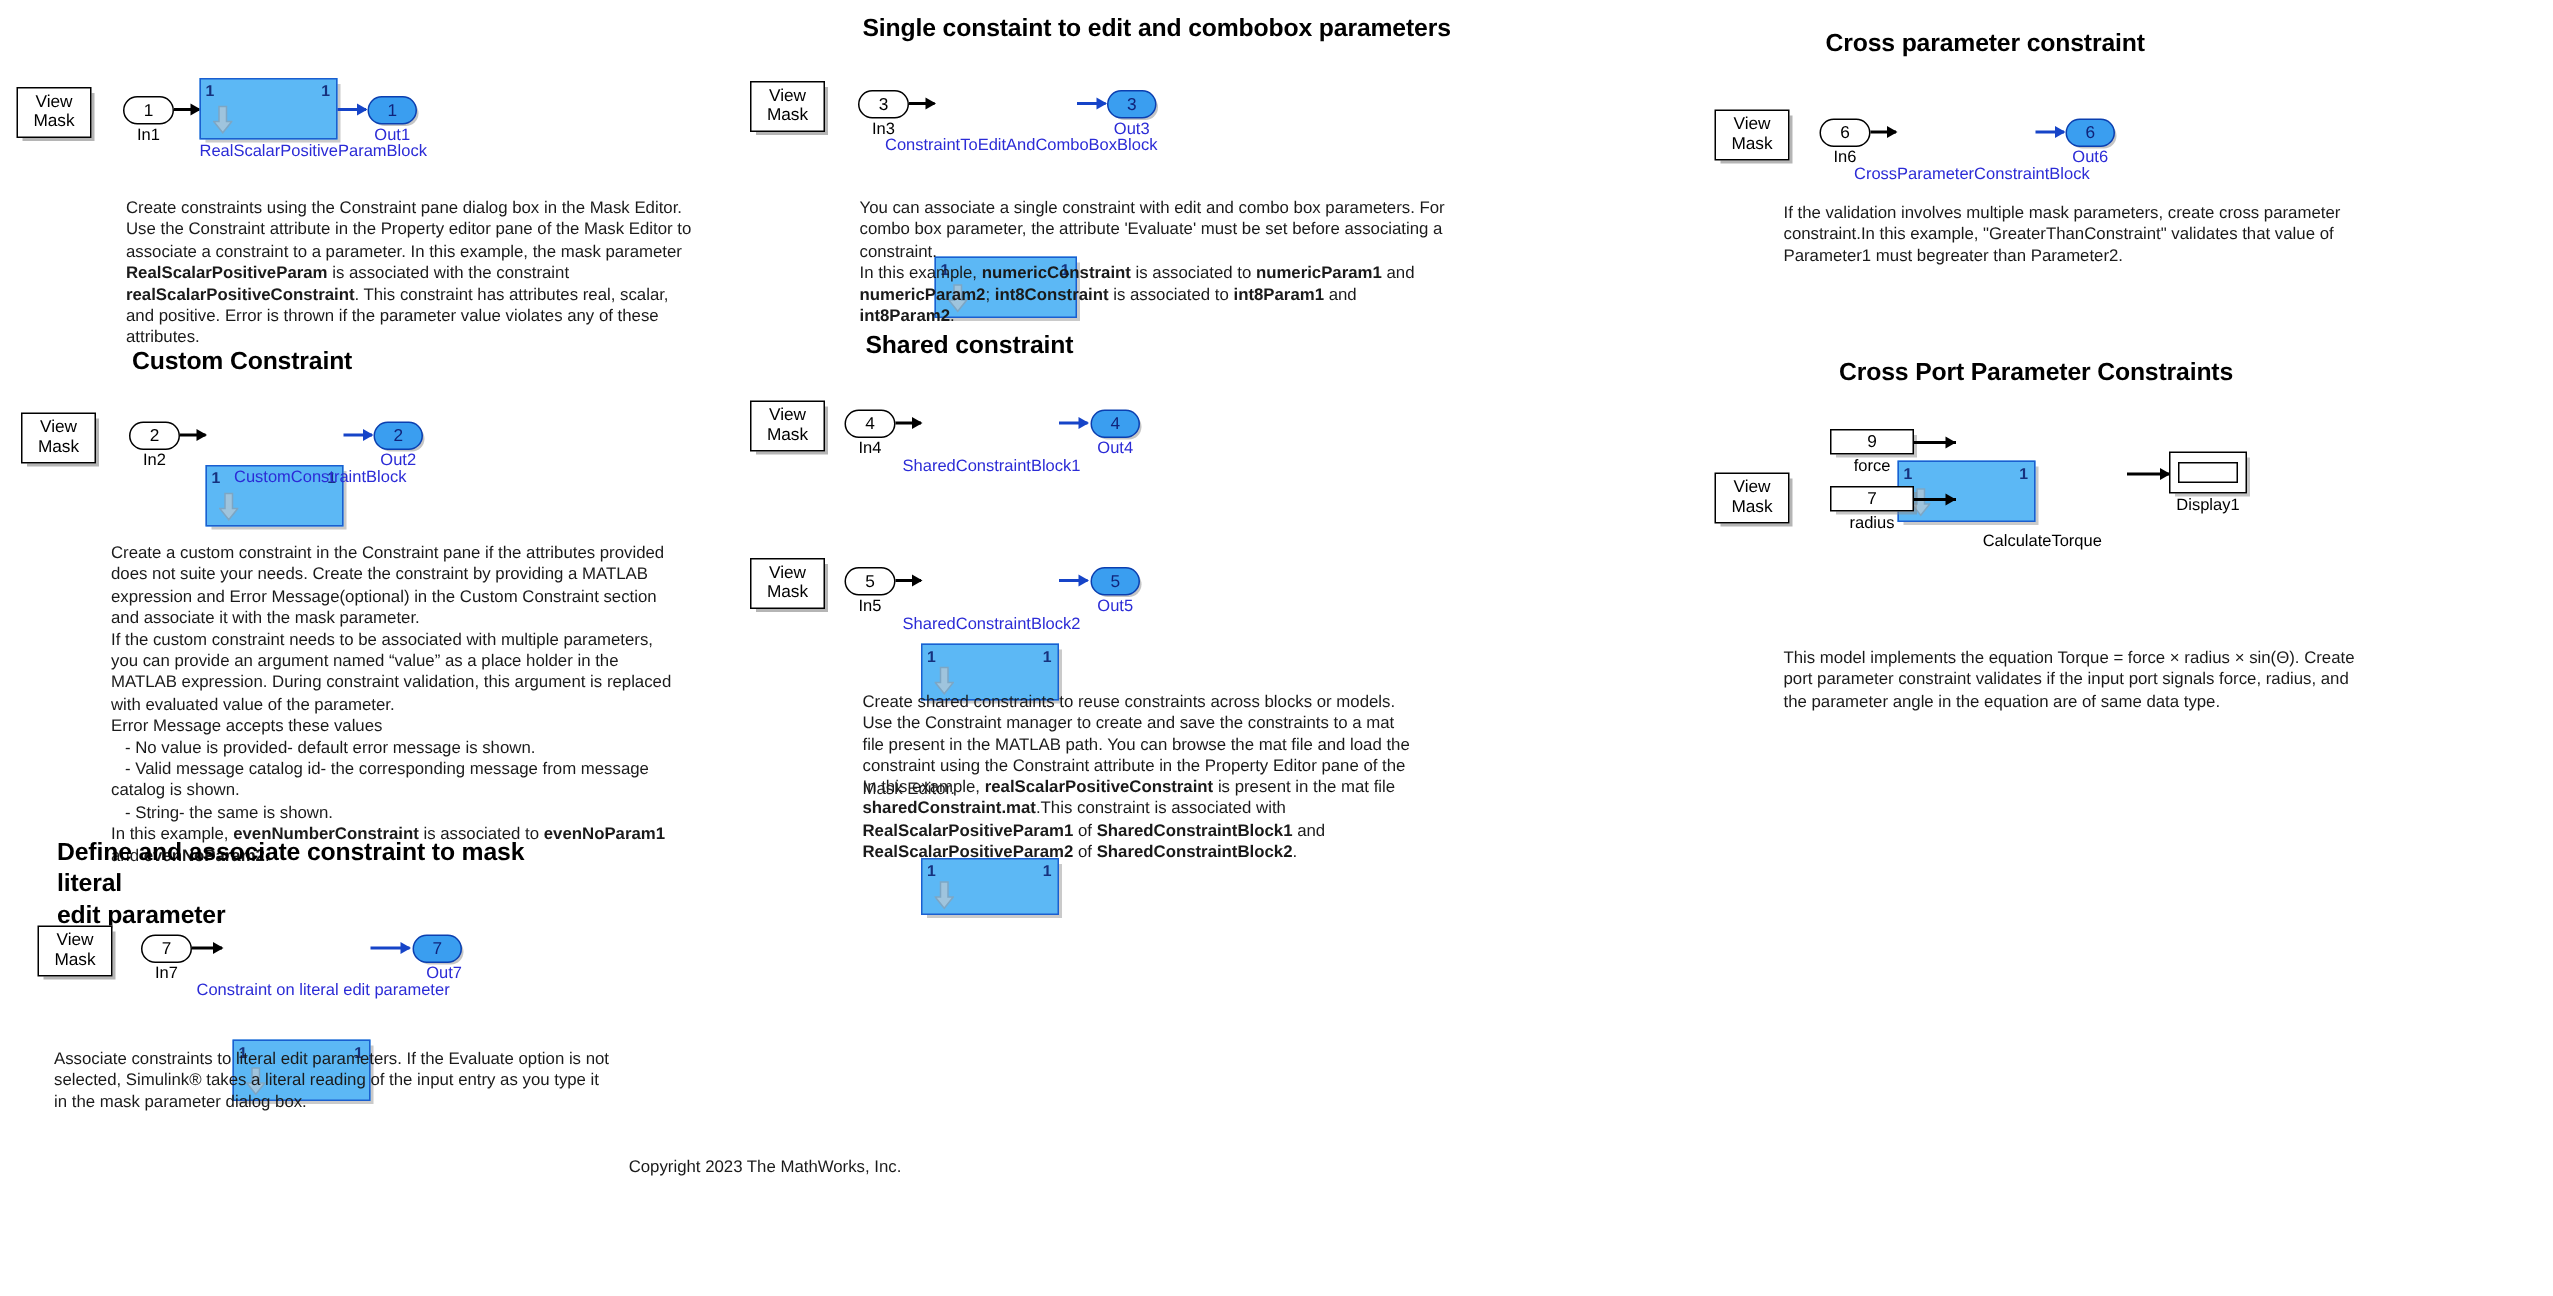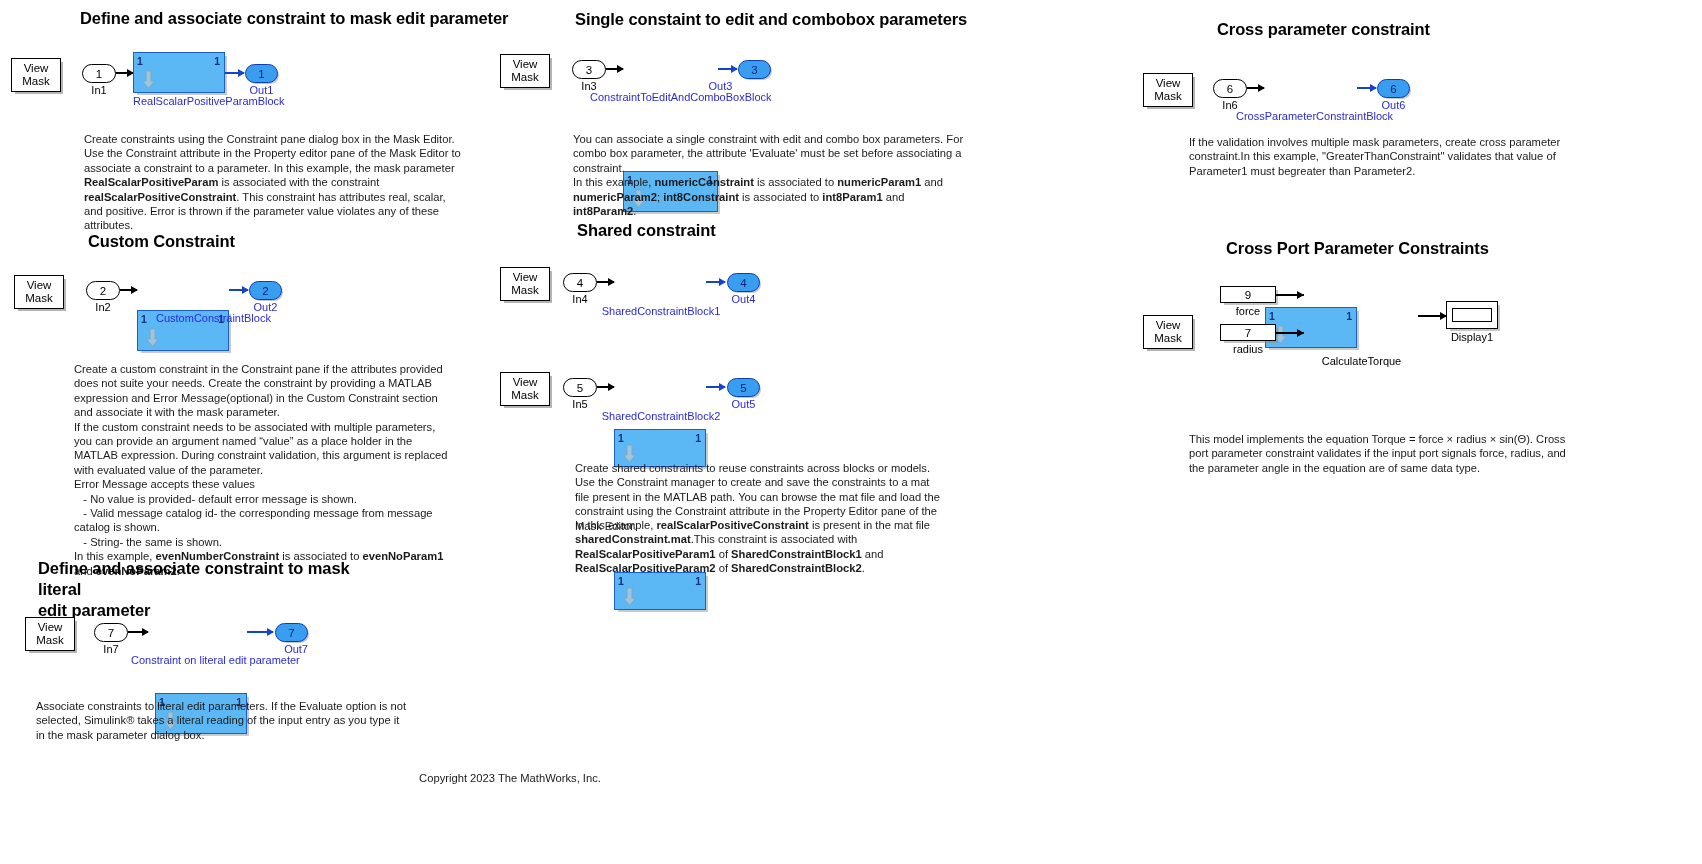--- a/index.html
+++ b/index.html
@@ -186,21 +186,20 @@
     color: #1a1a1a;
     text-align: center;
     white-space: nowrap;
   }
 </style>
 </head>
 <body>
 
 <div id="canvas">
 
-  <div class="abs section-title" style="left:80px; top:8px;">Define and associate constraint to mask edit parameter</div>
 
   <div class="abs view-mask" style="left:11px; top:58px; width:50px; height:34px;">
     <span style="white-space:pre-line;">View
 Mask</span>
   </div>
 
   <div class="abs inport" style="left:82px; top:64px; width:34px; height:19px;">
     <span>1</span>
   </div>
   <div class="abs port-label" style="left:82px; top:84px; width:34px;">In1</div>
@@ -319,21 +318,21 @@
     </svg>
   </div>
   <div class="abs block-name" style="left:590px; top:91px; width:160px;">ConstraintToEditAndComboBoxBlock</div>
 
   <div class="abs line blue" style="left:718px; top:68px; width:19px;"></div>
   <div class="abs arrow blue" style="left:731px; top:64.5px;"></div>
 
   <div class="abs outport" style="left:738px; top:60px; width:33px; height:19px;">
     <span>3</span>
   </div>
-  <div class="abs outport-label" style="left:704px; top:80px; width:33px;">Out3</div>
+  <div class="abs outport-label" style="left:738px; top:80px; width:33px;">Out3</div>
 
   <div class="abs note" style="left:573px; top:132px; width:395px;">You can associate a single constraint with edit and combo box parameters. For combo box parameter, the attribute 'Evaluate' must be set before associating a constraint.<br>In this example, <b>numericConstraint</b> is associated to <b>numericParam1</b> and <b>numericParam2</b>; <b>int8Constraint</b> is associated to <b>int8Param1</b> and <b>int8Param2</b>.</div>
 
   <div class="abs section-title" style="left:577px; top:220px;">Shared constraint</div>
 
   <div class="abs view-mask" style="left:500px; top:267px; width:50px; height:34px;">
     <span style="white-space:pre-line;">View
 Mask</span>
   </div>
 
@@ -460,17 +459,17 @@
   <div class="abs block-caption" style="left:1305px; top:355px; width:113px;">CalculateTorque</div>
 
   <div class="abs line" style="left:1418px; top:315px; width:29px;"></div>
   <div class="abs arrow" style="left:1440px; top:311.5px;"></div>
 
   <div class="abs display-block" style="left:1446px; top:301px; width:52px; height:28px;">
     <div class="display-inner"></div>
   </div>
   <div class="abs block-caption" style="left:1441px; top:331px; width:62px;">Display1</div>
 
-  <div class="abs note" style="left:1189px; top:432px; width:382px;">This model implements the equation Torque = force × radius × sin(Θ).  Cross port parameter constraint validates if the input port signals force, radius, and the parameter angle in the equation are of same data type.</div>
+  <div class="abs note" style="left:1189px; top:432px; width:382px;">This model implements the equation Torque = force × radius × sin(Θ).  Create port parameter constraint validates if the input port signals force, radius, and the parameter angle in the equation are of same data type.</div>
 
   <div class="abs copyright" style="left:0px; top:772px; width:1020px;">Copyright 2023 The MathWorks, Inc.</div>
 
 </div>
 
 </body></html>

